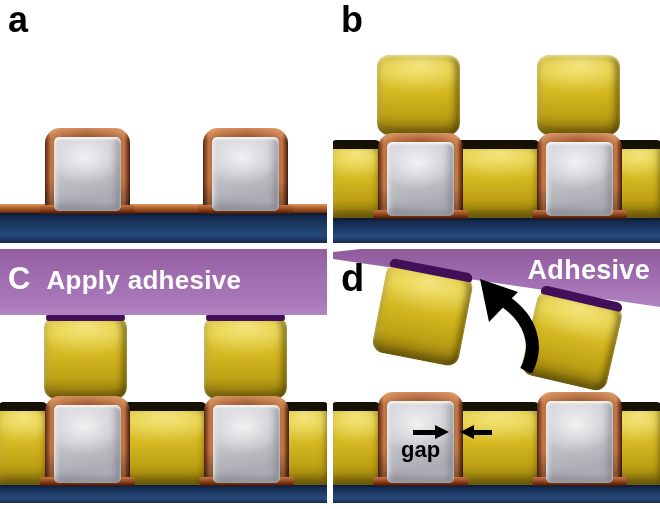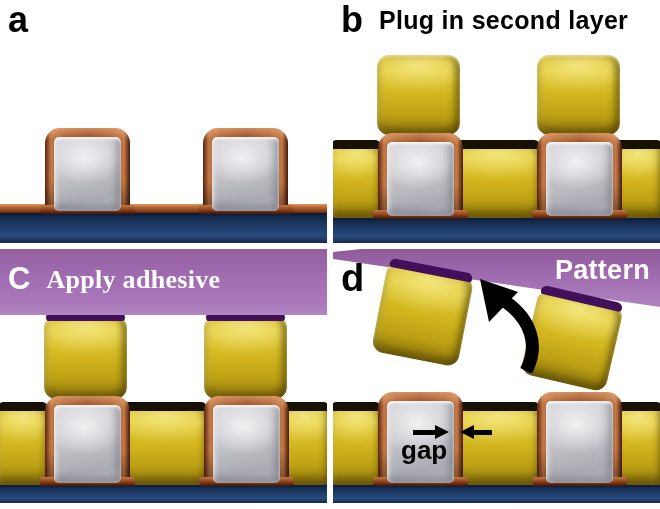--- a/index.html
+++ b/index.html
@@ -61,41 +61,41 @@
   .cap ~ .gold-body { top:4px; }
 
   
   .adhesive-band {
     position:absolute; left:0; top:0; right:0; height:66px; z-index:20;
     background:linear-gradient(180deg,#945f9f 0%,#a06cb0 40%,#aa77ba 80%,#b286c0 100%);
   }
   #panel-c .title-row { top:10px; }
   #panel-c .panel-label, #panel-c .panel-title { color:#ffffff; }
   #panel-c .panel-label { font-size:31px; line-height:40px; }
-  #panel-c .panel-title { font-size:26px; line-height:42px;font-family:Liberation Serif, serif; }
+  #panel-c .panel-title { font-size:26px; line-height:42px; }
 
   .adhesive-wedge {
     position:absolute; left:0; top:0; width:327px; height:62px; z-index:18;
     background:linear-gradient(180deg,#8f5b9b 0%,#a06cb0 45%,#b286c0 100%);
     clip-path:polygon(0 3px, 28px 0, 327px 0, 327px 58px, 0 10px);
   }
   .adhesive-text {
     position:absolute; right:10px; top:6px; z-index:22;
     font-size:27px; font-weight:bold; color:#ffffff; letter-spacing:.3px;
   }
   .d-label { position:absolute; left:8px; top:8px; z-index:22; font-size:38px; font-weight:bold; color:#000; }
   .tilted { transform-origin:50% 50%; z-index:19; }
 
   .peel-label {
     position:absolute; left:6px; top:109px; z-index:25;
     font-size:28px; font-weight:bold; color:#000;
   }
   .gap-label {
     position:absolute; left:68px; top:186px; z-index:25;
-    font-size:26px; font-weight:bold; color:#000; line-height:30px;
+    font-size:22px; font-weight:bold; color:#000; line-height:30px;
   }
   .harrow { position:absolute; display:flex; align-items:center; z-index:25; }
   .harrow .shaft { height:5px; background:#000; flex:1; }
   .head-right { width:0; height:0; border-left:14px solid #000; border-top:7px solid transparent; border-bottom:7px solid transparent; }
   .head-left  { width:0; height:0; border-right:14px solid #000; border-top:7px solid transparent; border-bottom:7px solid transparent; }
   #gap-arrow-right { left:80px; top:176px; width:36px; }
   #gap-arrow-left  { left:127px; top:176px; width:32px; }
 
   .peel-arrow-svg { position:absolute; left:133px; top:28px; width:82px; height:96px; z-index:24; }
 </style>
@@ -116,21 +116,20 @@
     </div>
     <div class="pillar" style="left:203px; top:128px; height:85px;">
       <div class="base"></div>
       <div class="silver-core"></div>
     </div>
   </div>
 
   <div class="panel" id="panel-b">
     <div class="title-row">
       <span class="panel-label">b</span>
-      <span class="panel-title">Plug in second layer</span>
     </div>
     <div class="substrate" style="top:218px; height:25px;"></div>
 
     <div class="gold-block" style="left:44px; top:55px; width:83px; height:80px;">
         <div class="gold-body"></div>
       </div>
     <div class="gold-block" style="left:204px; top:55px; width:83px; height:80px;">
         <div class="gold-body"></div>
       </div>
 
@@ -191,21 +190,21 @@
     </div>
     <div class="pillar" style="left:204px; top:147px; height:89px;">
       <div class="base"></div>
       <div class="silver-core"></div>
     </div>
   </div>
 
   <div class="panel" id="panel-d">
     <div class="adhesive-wedge"></div>
     <span class="d-label">d</span>
-    <span class="adhesive-text">Pattern</span>
+    <span class="adhesive-text">Adhesive</span>
 
     <div class="gold-block tilted" style="left:46px; top:16px; width:88px; height:95px; transform:rotate(11deg);">
         <div class="cap cap-purple"></div>
         <div class="gold-body"></div>
       </div>
     <div class="gold-block tilted" style="left:196px; top:44px; width:87px; height:91px; transform:rotate(13deg);">
         <div class="cap cap-purple"></div>
         <div class="gold-body"></div>
       </div>
 

